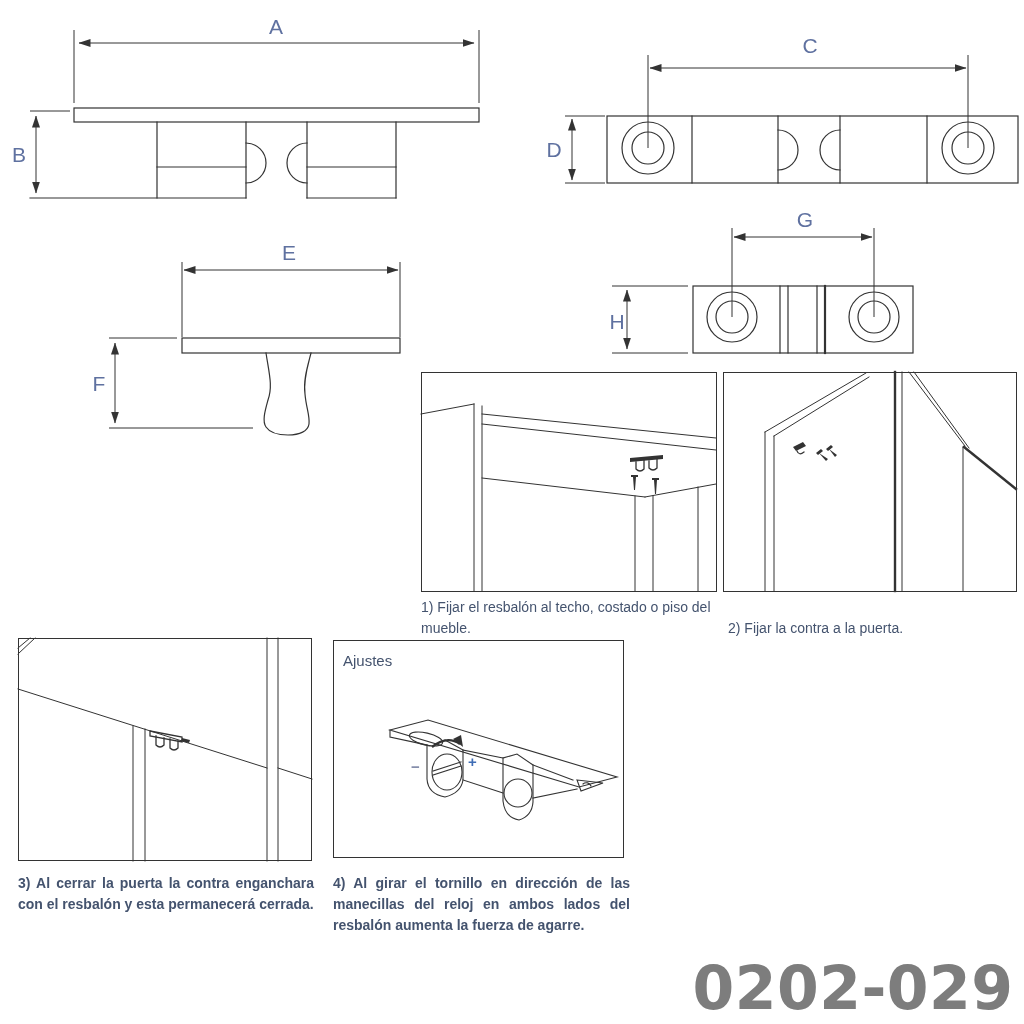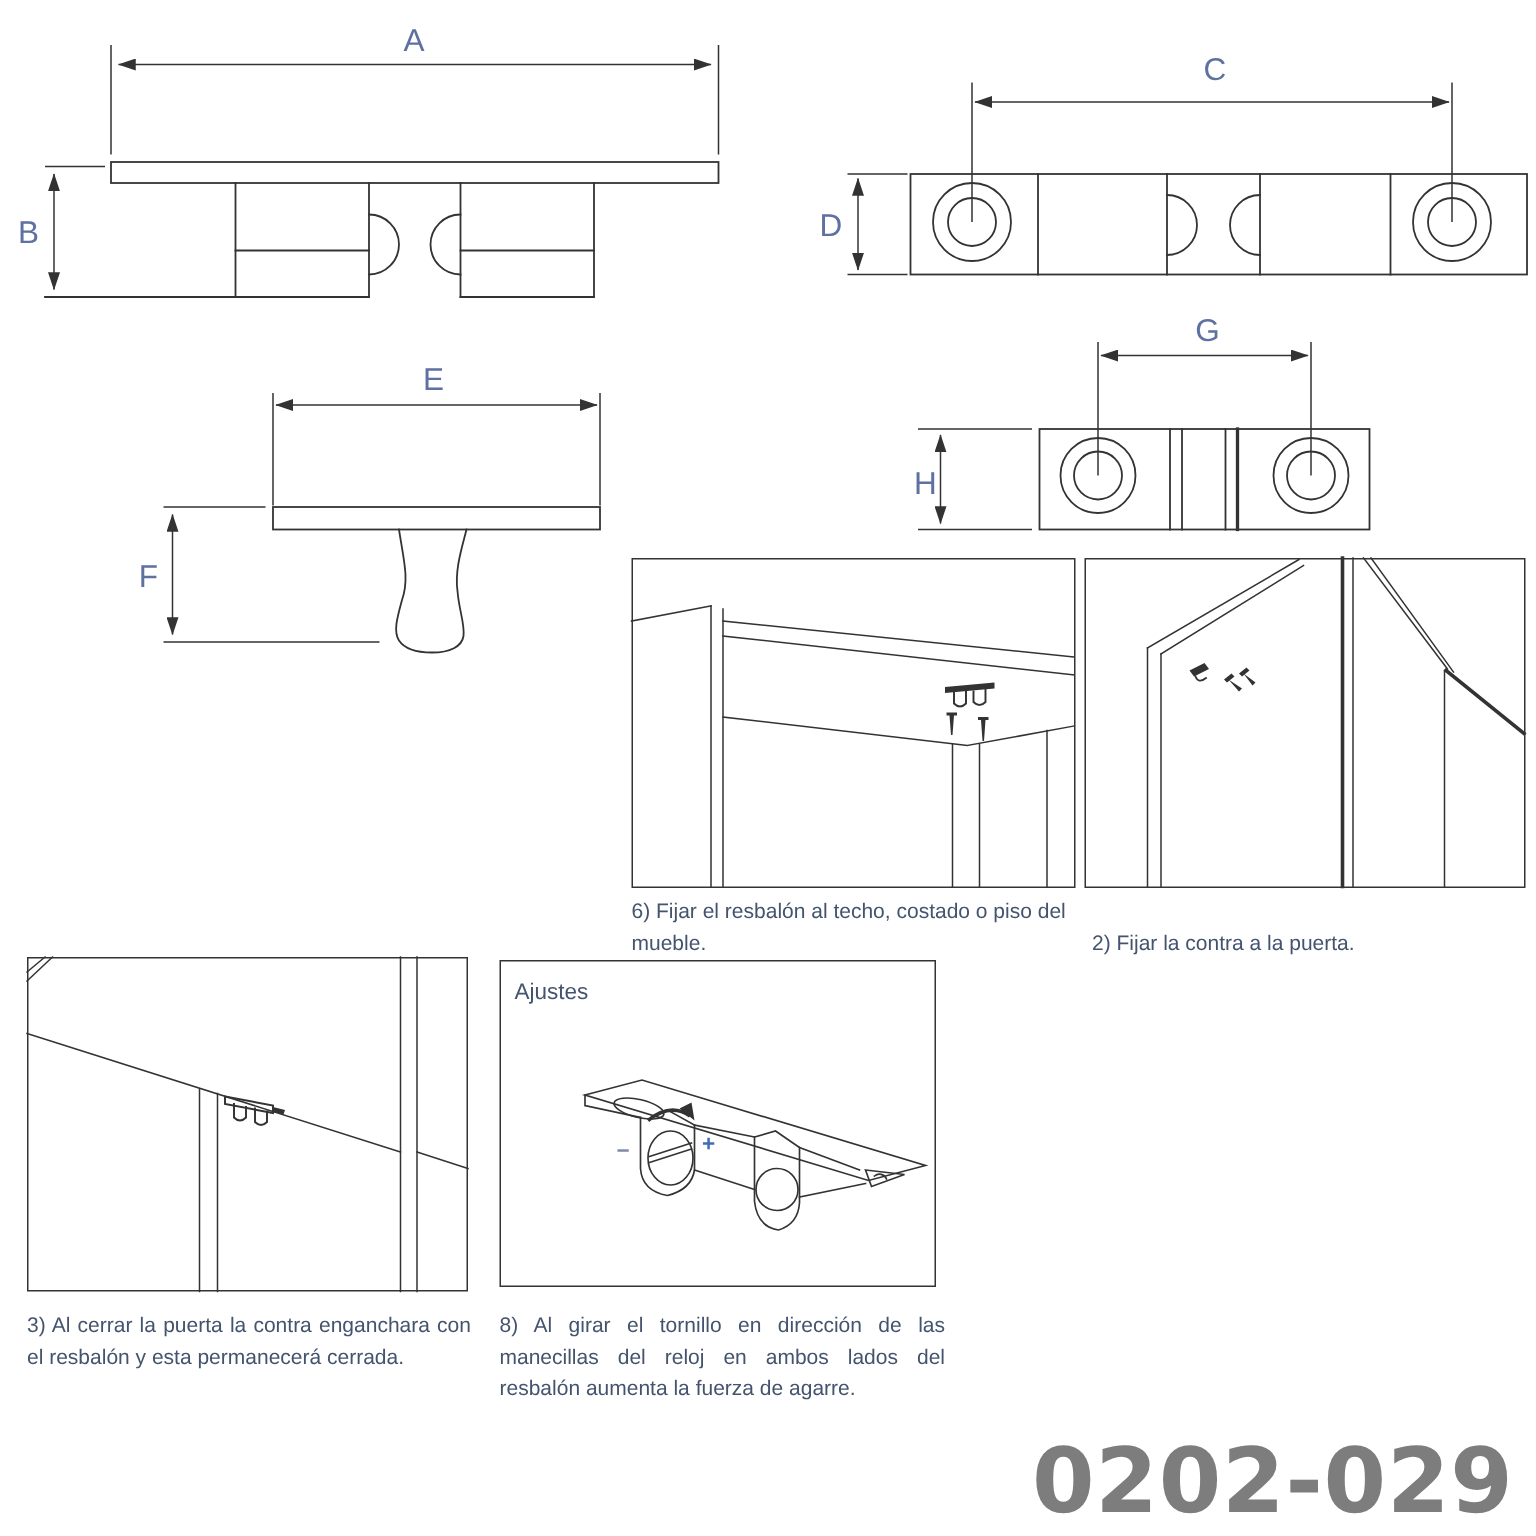--- a/index.html
+++ b/index.html
@@ -10,22 +10,22 @@
   .dim{stroke:var(--line,#333);fill:none;stroke-width:1;}
   .dark{fill:var(--line,#333);stroke:none;}
   .panelbox{stroke:var(--line,#333);fill:none;stroke-width:1;}
   .dimtext{fill:var(--label,#5f71a0);font-size:21px;font-family:"Liberation Sans",sans-serif;}
   .svgtitle{fill:var(--text,#44536e);font-size:15px;font-family:"Liberation Sans",sans-serif;}
   .sign{font-size:15px;font-weight:bold;font-family:"Liberation Sans",sans-serif;}
   .minus{fill:var(--minus,#8089a8);}
   .plus{fill:var(--plus,#3f6db5);}
   .caption{position:absolute;font-size:14px;line-height:21px;color:var(--text,#44536e);}
   .caption p{margin:0;}
-  .justify{text-align:justify;}
-  .partnum{position:absolute;left:688px;top:958px;width:330px;text-align:left;
+  .justify{text-align:justify;font-weight:bold;}
+  .partnum{position:absolute;left:688px;top:958px;width:330px;text-align:center;
            font-family:"DejaVu Sans",sans-serif;font-weight:bold;font-size:60px;line-height:60px;
            letter-spacing:0.5px;color:var(--partnum,#7d7d7d);}
 </style>
 </head>
 <body>
 
 <div class="page">
 
   <svg width="0" height="0" aria-hidden="true">
     <defs>
@@ -179,25 +179,25 @@
       <path d="M250,144 A5,5 0 0 1 258,146"></path>
     </g>
     <g>
       <path d="M99,107 Q114,95 127,104" style="stroke:var(--line,#333);stroke-width:2.4;fill:none"></path>
       <polygon class="dark" points="130,107 120,99 128,95"></polygon>
     </g>
     <text class="sign minus" x="78" y="132">−</text>
     <text class="sign plus" x="135" y="127">+</text>
   </svg>
 
-  <div class="caption" style="left:421px;top:597px;width:300px">6) Fijar el resbalón al techo, costado o piso del mueble.</div>
+  <div class="caption" style="left:421px;top:597px;width:300px">1) Fijar el resbalón al techo, costado o piso del mueble.</div>
 
   <div class="caption" style="left:728px;top:618px;width:288px">2) Fijar la contra a la puerta.</div>
 
   <div class="caption justify" style="left:18px;top:873px;width:296px">3) Al cerrar la puerta la contra enganchara con el resbalón y esta permanecerá cerrada.</div>
 
   <div class="caption justify" style="left:333px;top:873px;width:297px">
-    <p>8) Al girar el tornillo en dirección de las manecillas del reloj en ambos lados del resbalón aumenta la fuerza de agarre.</p>
+    <p>4) Al girar el tornillo en dirección de las manecillas del reloj en ambos lados del resbalón aumenta la fuerza de agarre.</p>
   </div>
 
   <div class="partnum">0202-029</div>
 
 </div>
 
 </body></html>

